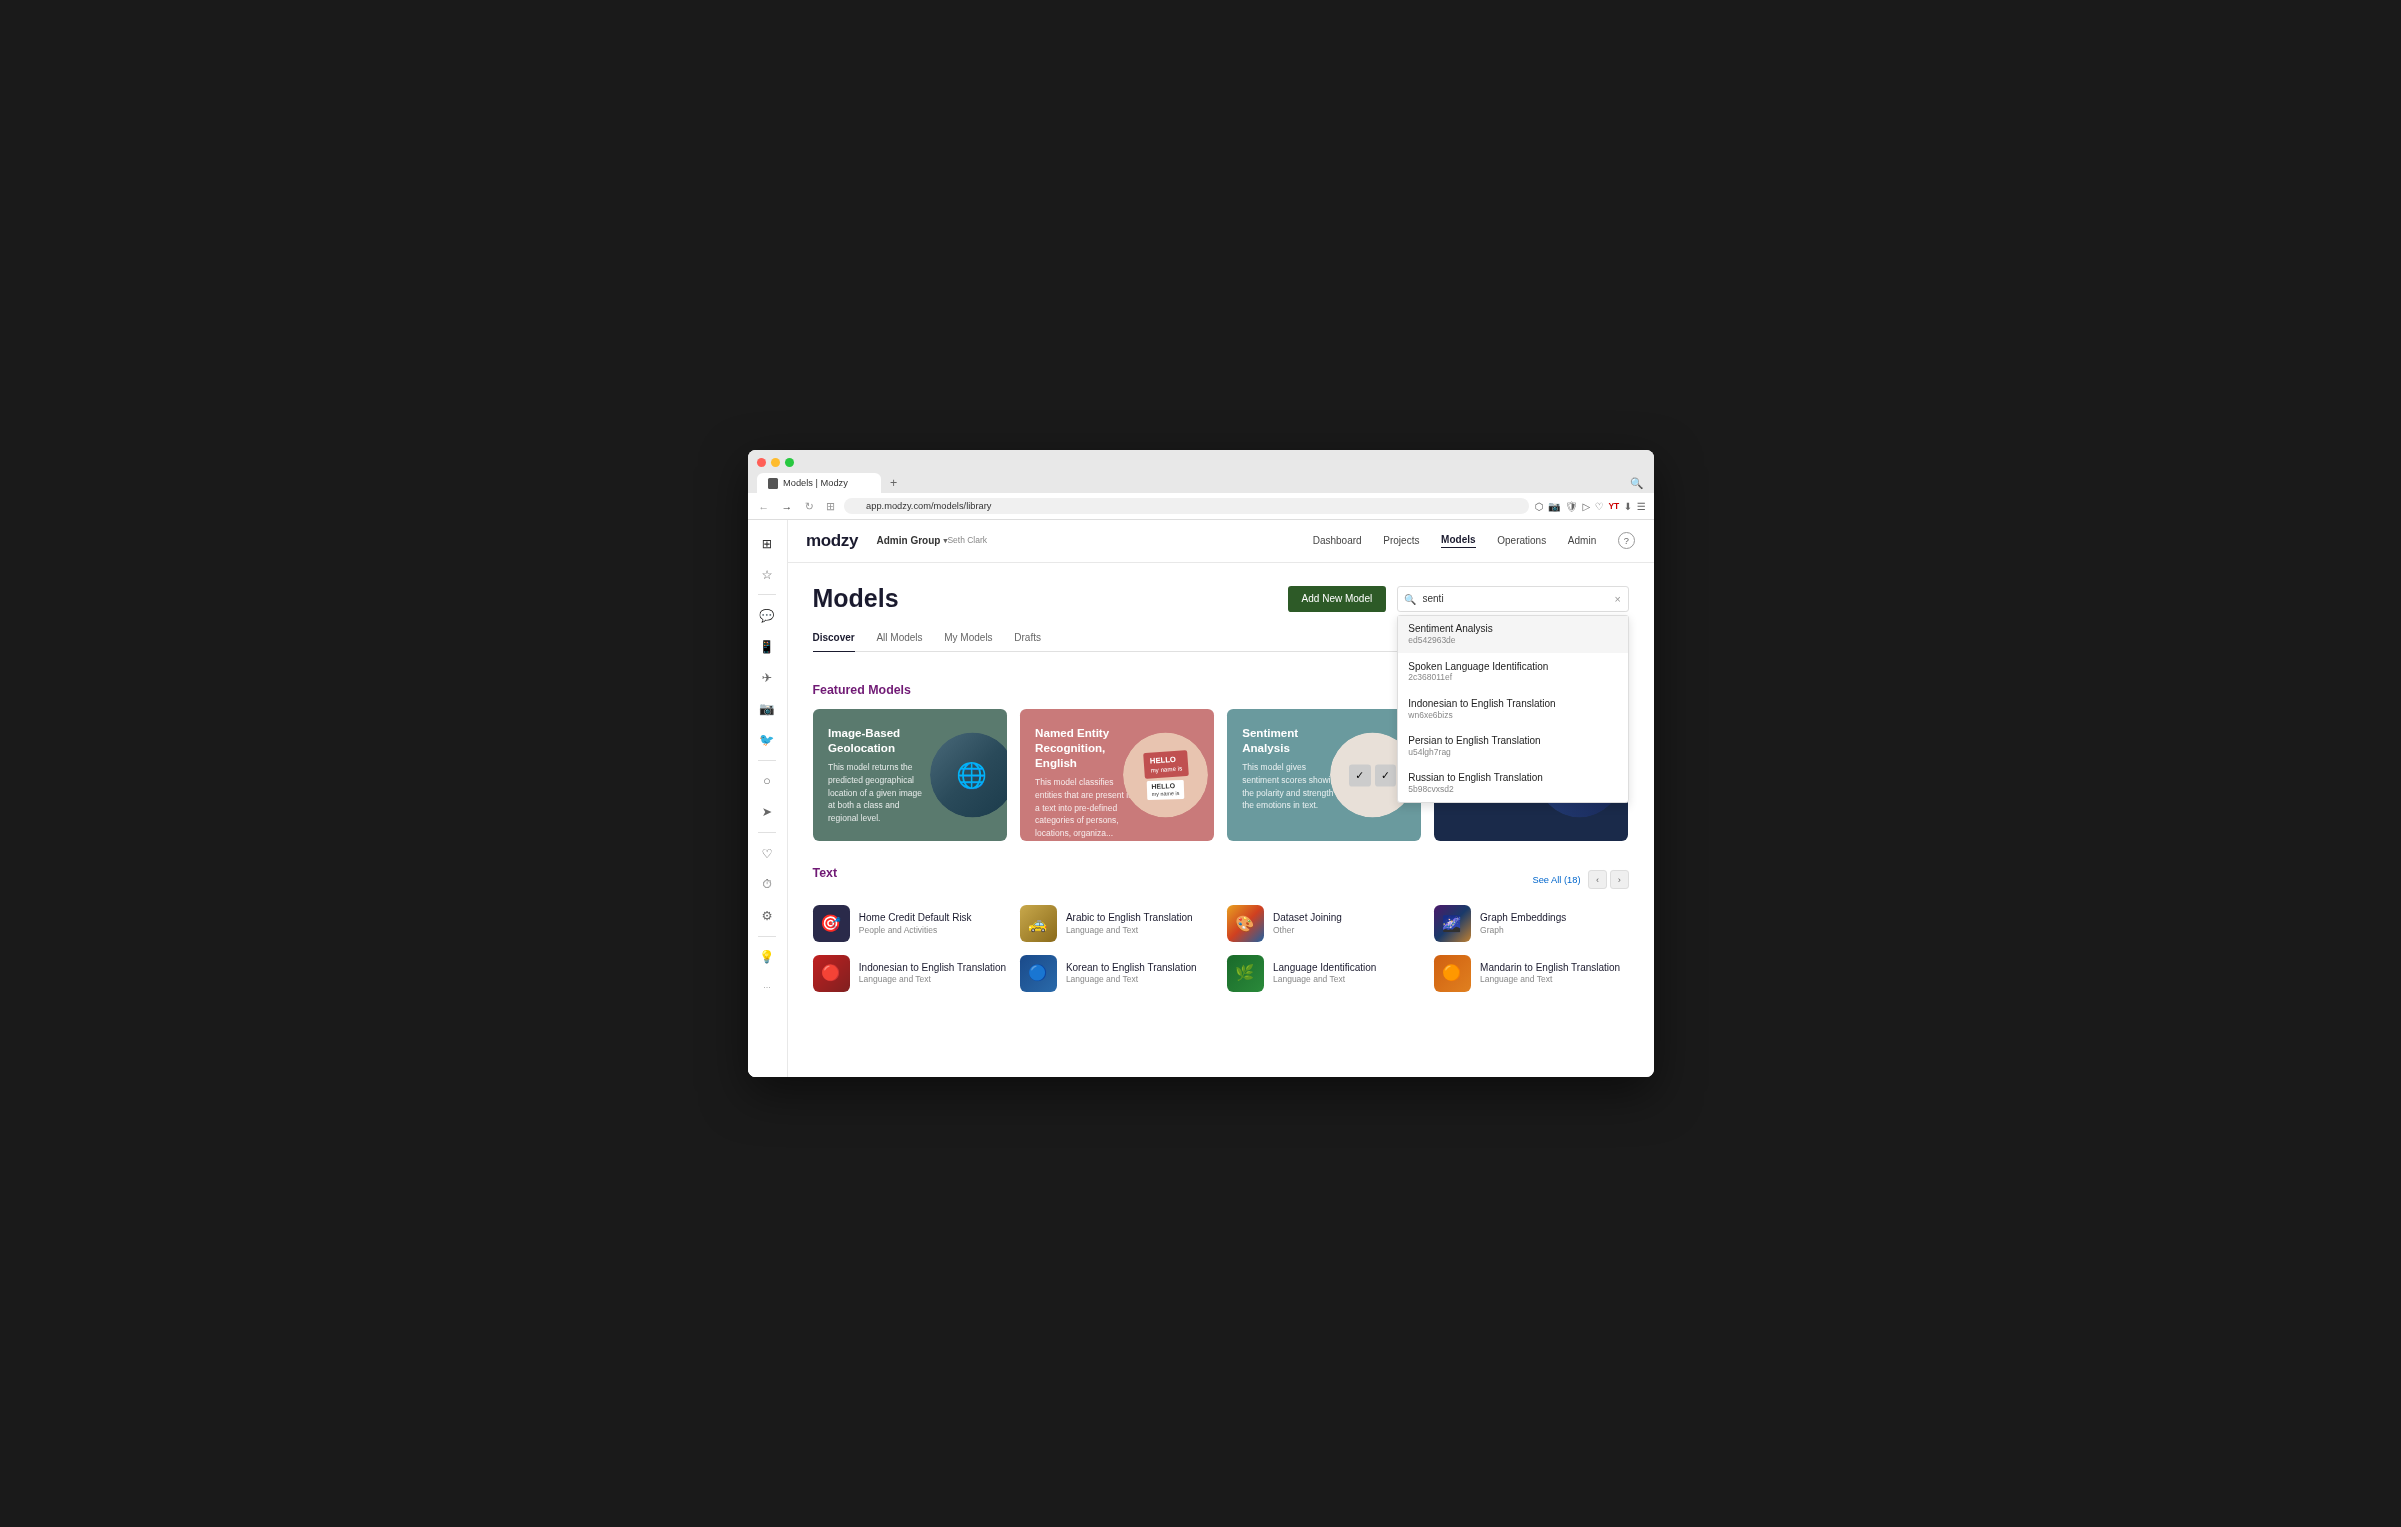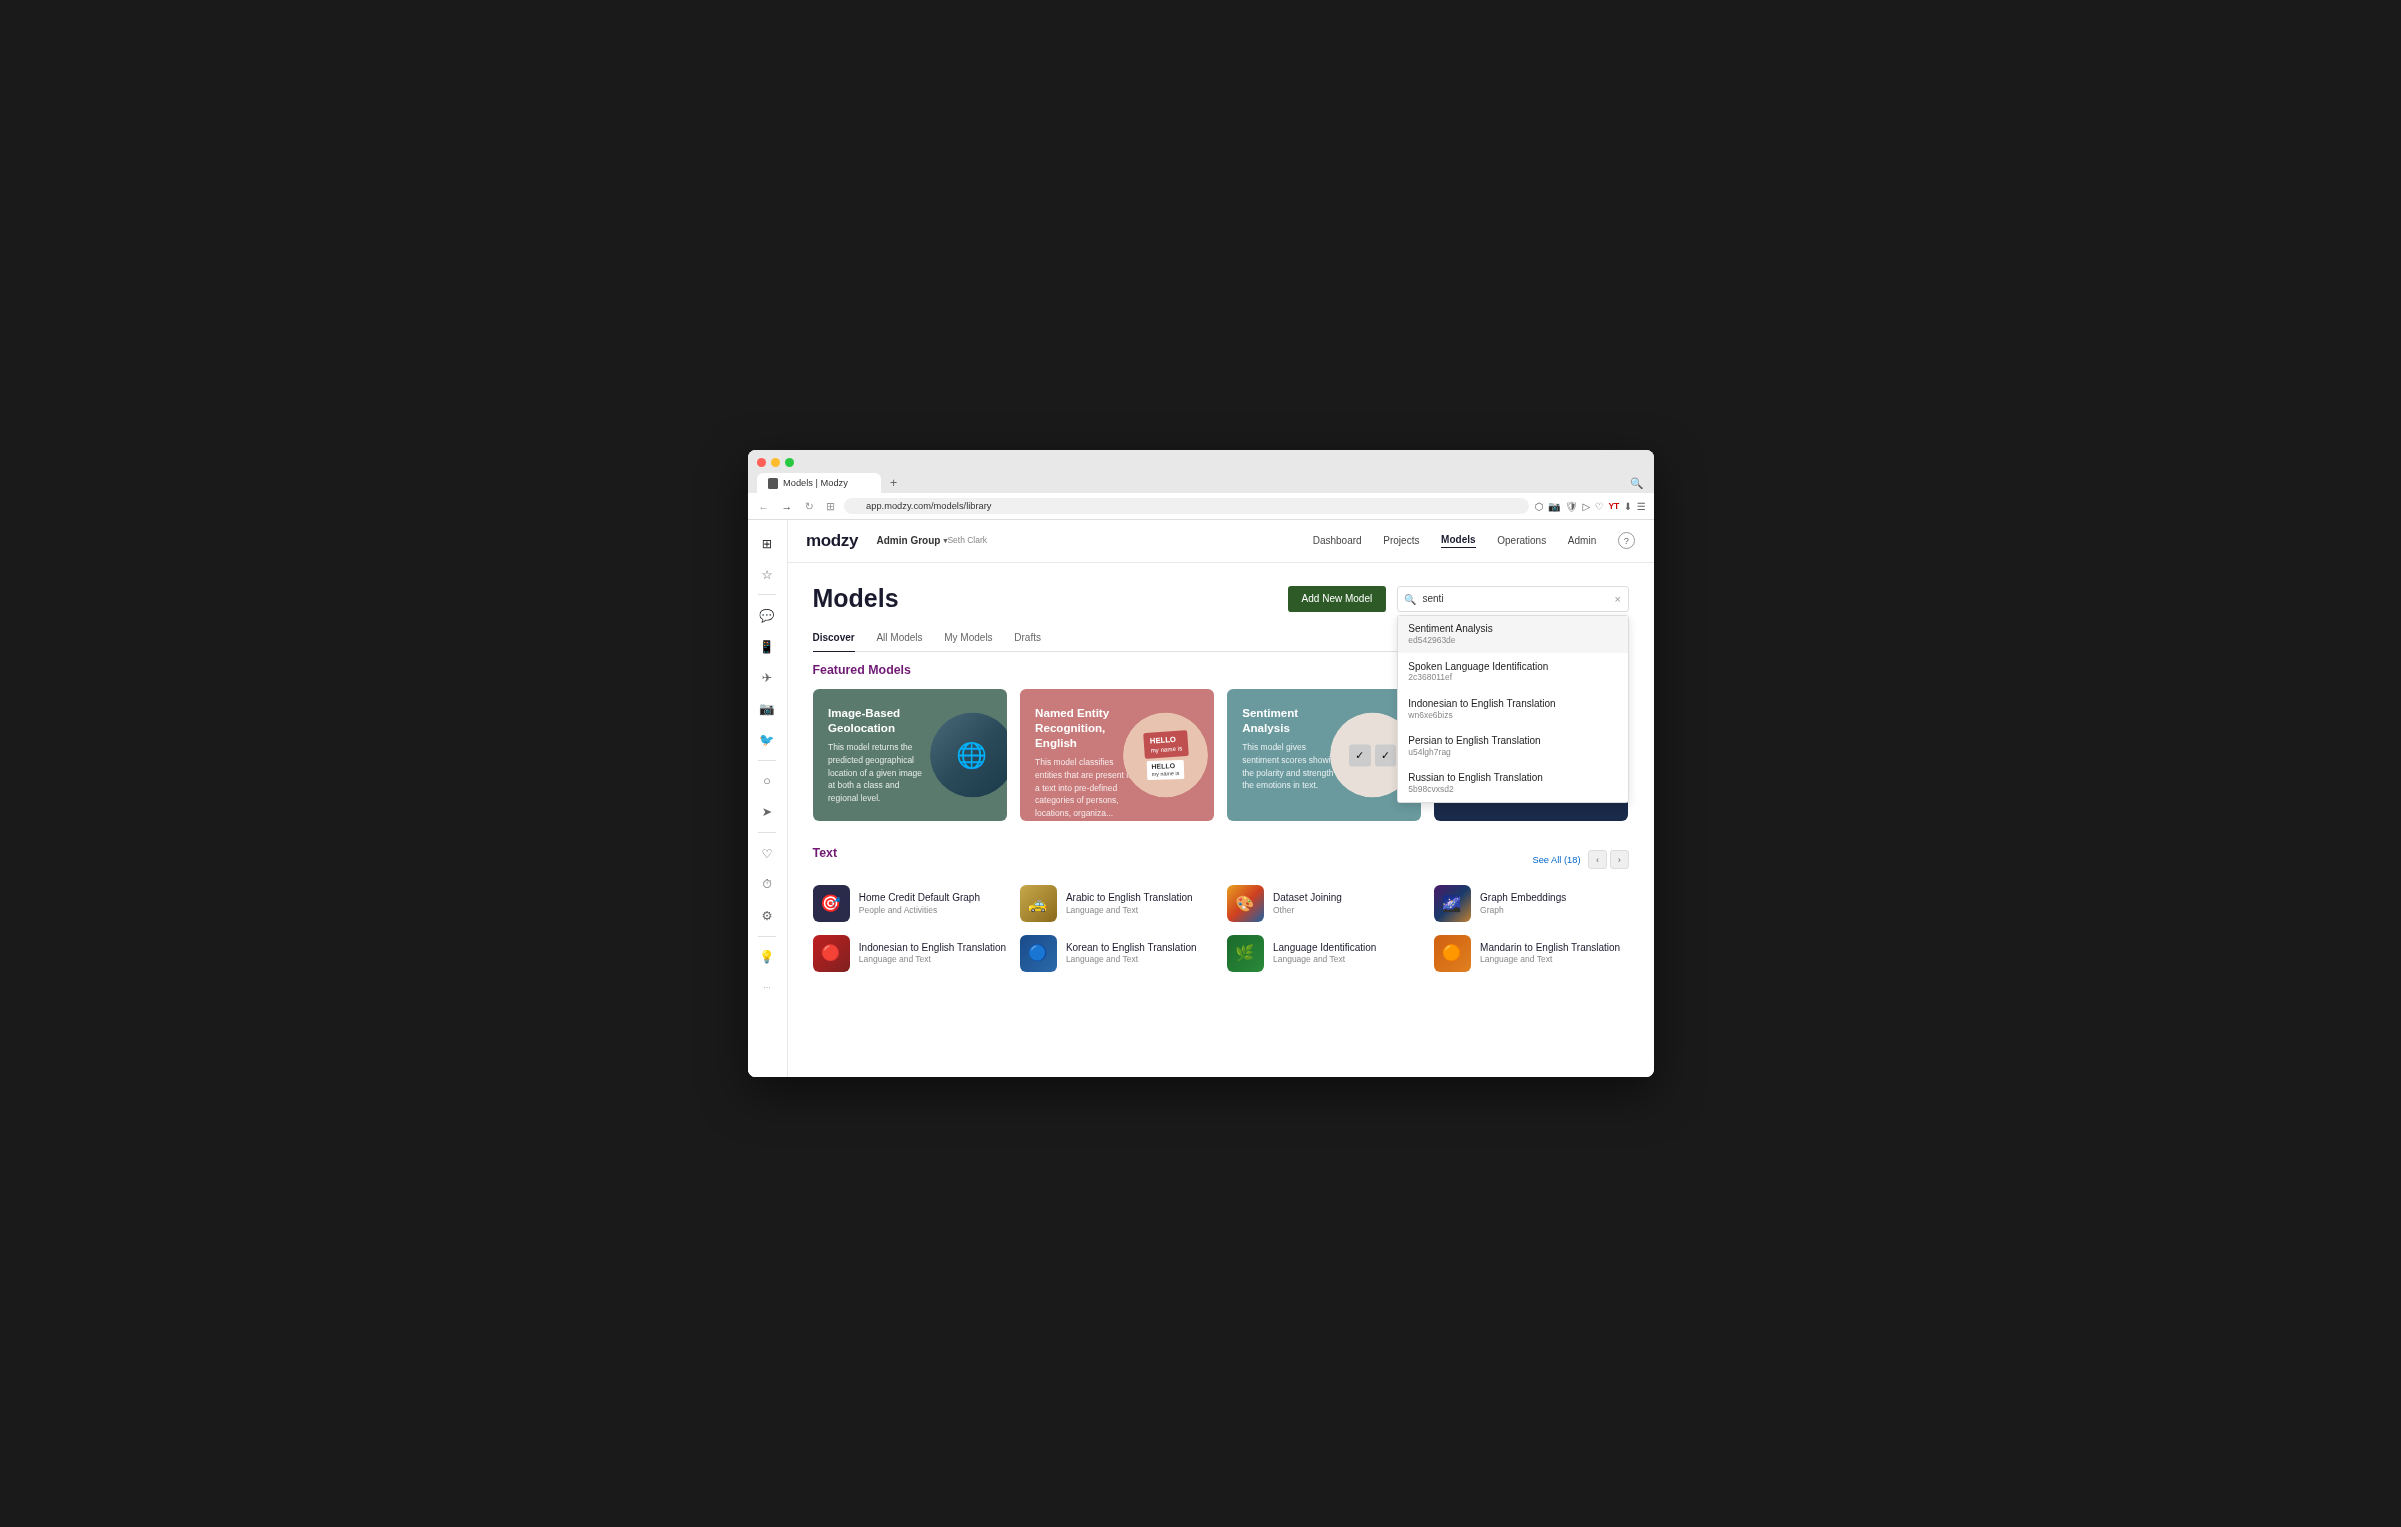--- a/index.html
+++ b/index.html
@@ -234,21 +234,21 @@
       background: #f5f5f5;
     }
     .search-result-name { font-size: 10px; font-weight: 500; color: #222; }
     .search-result-id { font-size: 8.5px; color: #888; margin-top: 0.8px; }
 
     
     .tabs-row {
       display: flex;
       gap: 21.7px;
       border-bottom: 0.8px solid #e0e0e0;
-      margin-bottom: 11px;
+      margin-bottom: 31px;
     }
     .tab-item {
       font-size: 10px;
       padding-bottom: 7.7px;
       color: #666;
       cursor: pointer;
       border-bottom: 1.5px solid transparent;
       margin-bottom: -0.8px;
     }
     .tab-item.active {
@@ -572,21 +572,21 @@
               </div>
             </div>
           </div>
           <div class="models-grid">
 
             <div class="model-item">
               <div class="model-thumb thumb-dark">
                 <span style="color:#6090c0; font-size:17px;">🎯</span>
               </div>
               <div class="model-info">
-                <div class="model-name">Home Credit Default Graph</div>
+                <div class="model-name">Home Credit Default Risk</div>
                 <div class="model-category">People and Activities</div>
               </div>
             </div>
 
             <div class="model-item">
               <div class="model-thumb thumb-gold">
                 <span style="font-size:15.5px;">🚕</span>
               </div>
               <div class="model-info">
                 <div class="model-name">Arabic to English Translation</div>

